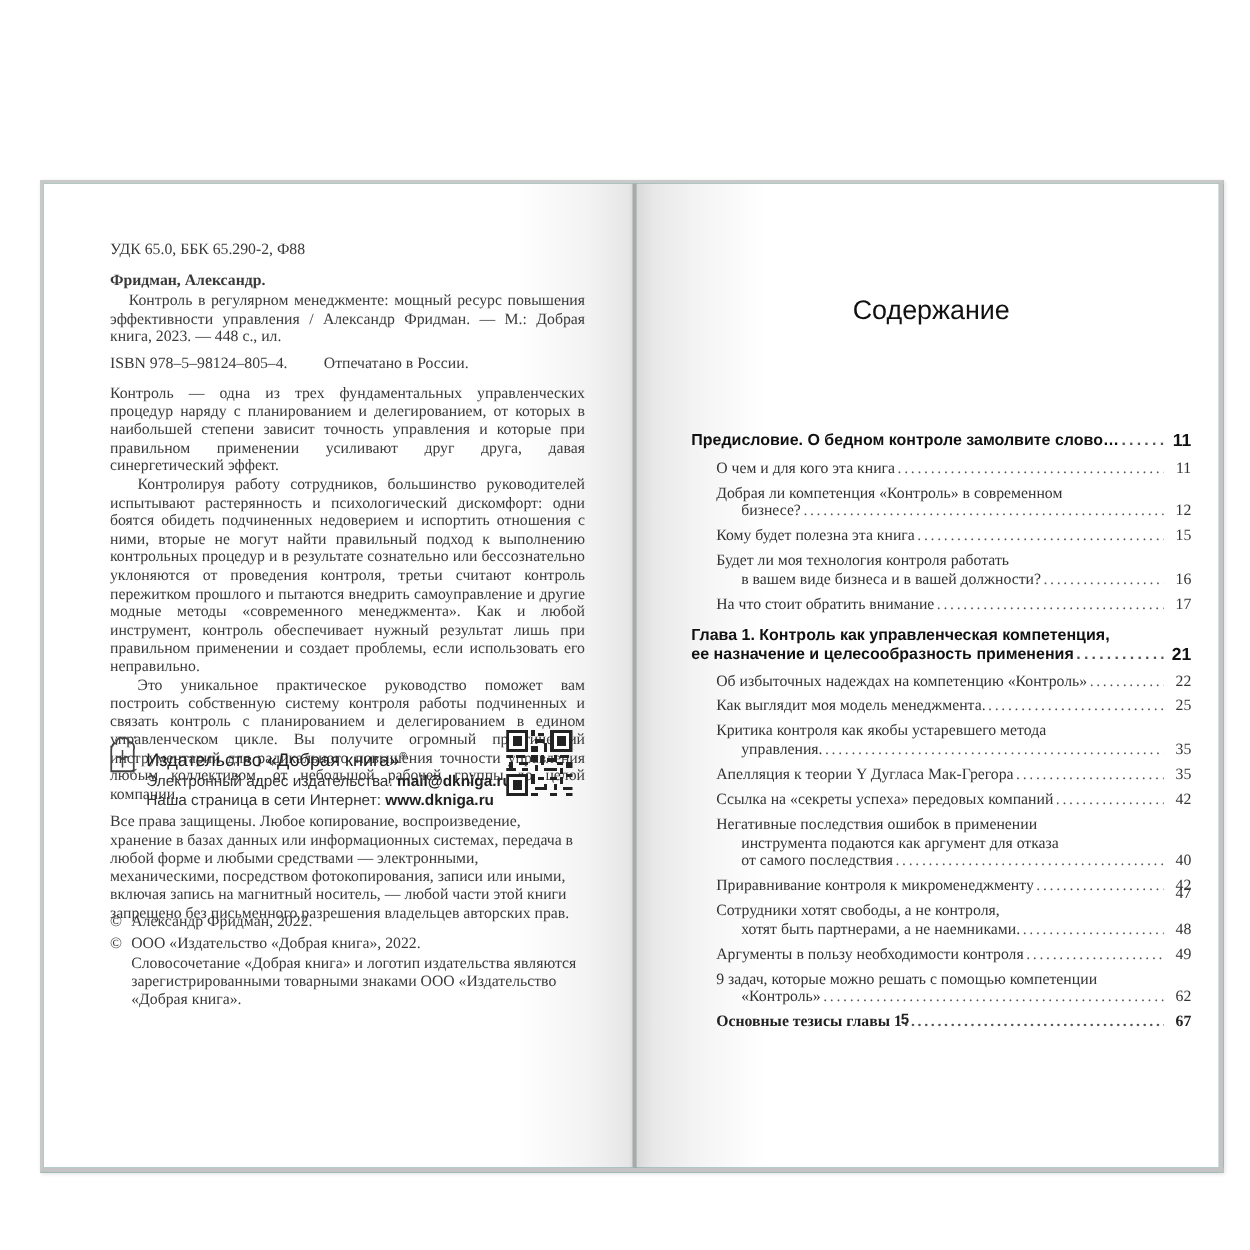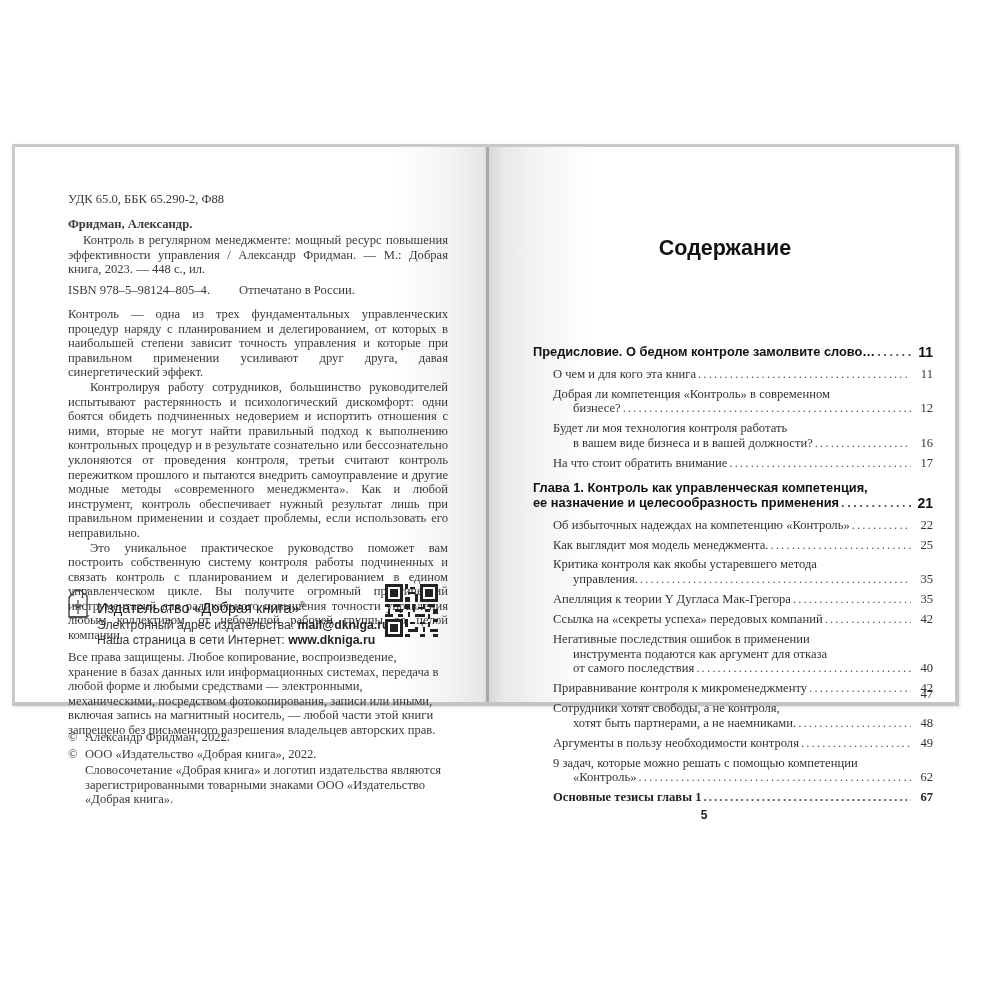--- a/index.html
+++ b/index.html
@@ -1,19 +1,19 @@
 <!DOCTYPE html>
 <html><head>
   <meta charset="utf-8">
   <style>
     html, body { margin: 0; padding: 0; background: #ffffff; }
     body { width: 1000px; height: 1000px; position: relative; overflow: hidden; }
 
     .spread {
-      position: absolute; left: 12px; top: 144px; width: 947px; height: 562px;
+      position: absolute; left: 32px; top: 144px; width: 947px; height: 794px;
       background: #0f766e;
       border-top: 3px solid #c9c9c9;
       border-left: 3px solid #c9c9c9;
       border-right: 4px solid #c4c4c4;
       border-bottom: 4px solid #c4c4c4;
       box-sizing: border-box;
       box-shadow: 1px 1px 3px rgba(0,0,0,0.12);
     }
     .page { position: absolute; top: 0; bottom: 0; }
     .page-left {
@@ -50,21 +50,21 @@
     .pub-email b, .pub-web b { color: #222; }
     .qr { position: absolute; left: 320px; top: 0px; width: 53px; height: 53px; }
 
     .rights { top: 503px; }
     .copyrights { position: absolute; left: 53px; top: 583px; width: 380px; font-family: "Liberation Serif", "DejaVu Serif", serif; color: #3a3a3a; font-size: 12.6px; line-height: 14.6px; }
     .copy-line { display: flex; gap: 5px; margin-bottom: 2px; }
     .copy-sym { width: 12px; }
     .trademark { margin-left: 17px; margin-top: 2px; }
 
     
-    .toc-title { position: absolute; left: 0; right: 0; top: 89px; text-align: center; font-family: "Liberation Sans", sans-serif; font-weight: bold; font-size: 21.5px; color: #111; padding-left: 6px; }
+    .toc-title { position: absolute; left: 0; right: 0; top: 89px; text-align: center; font-family: "Liberation Sans", sans-serif; font-weight: normal; font-size: 21.5px; color: #111; padding-left: 6px; }
     .toc { position: absolute; left: 44px; width: 400px; top: 198px; }
     .toc-entry { position: relative; font-family: "Liberation Serif", "DejaVu Serif", serif; color: #333; font-size: 12.6px; line-height: 14.6px; margin-bottom: 5.4px; padding-left: 20px; padding-right: 22px; }
     .toc-entry.main { font-family: "Liberation Sans", sans-serif; font-weight: bold; color: #111; font-size: 12.8px; padding-left: 0; margin-bottom: 7px; }
     .toc-entry.chapter { margin-top: 11px; }
     .toc-entry.bold { font-weight: bold; color: #222; }
     .toc-line { display: block; }
     .toc-cont { display: block; padding-left: 20px; }
     .toc-last { display: flex; align-items: baseline; }
     .toc-last .txt { white-space: nowrap; }
     .dots { flex: 1; overflow: hidden; white-space: nowrap; margin-left: 2px; color: #555; letter-spacing: 1px; }
@@ -192,20 +192,27 @@
 
       <div class="toc-entry">
         <span class="toc-line">Добрая ли компетенция «Контроль» в современном</span>
         <div class="toc-last toc-cont">
             <span class="txt">бизнесе?</span>
             <span class="dots"></span>
           </div>
         <span class="pg">12</span>
       </div>
 
+      <div class="toc-entry">
+        <div class="toc-last">
+            <span class="txt">Кому будет полезна эта книга</span>
+            <span class="dots"></span>
+          </div>
+        <span class="pg">15</span>
+      </div>
 
       <div class="toc-entry">
         <span class="toc-line">Будет ли моя технология контроля работать</span>
         <div class="toc-last toc-cont">
             <span class="txt">в вашем виде бизнеса и в вашей должности?</span>
             <span class="dots"></span>
           </div>
         <span class="pg">16</span>
       </div>
 

